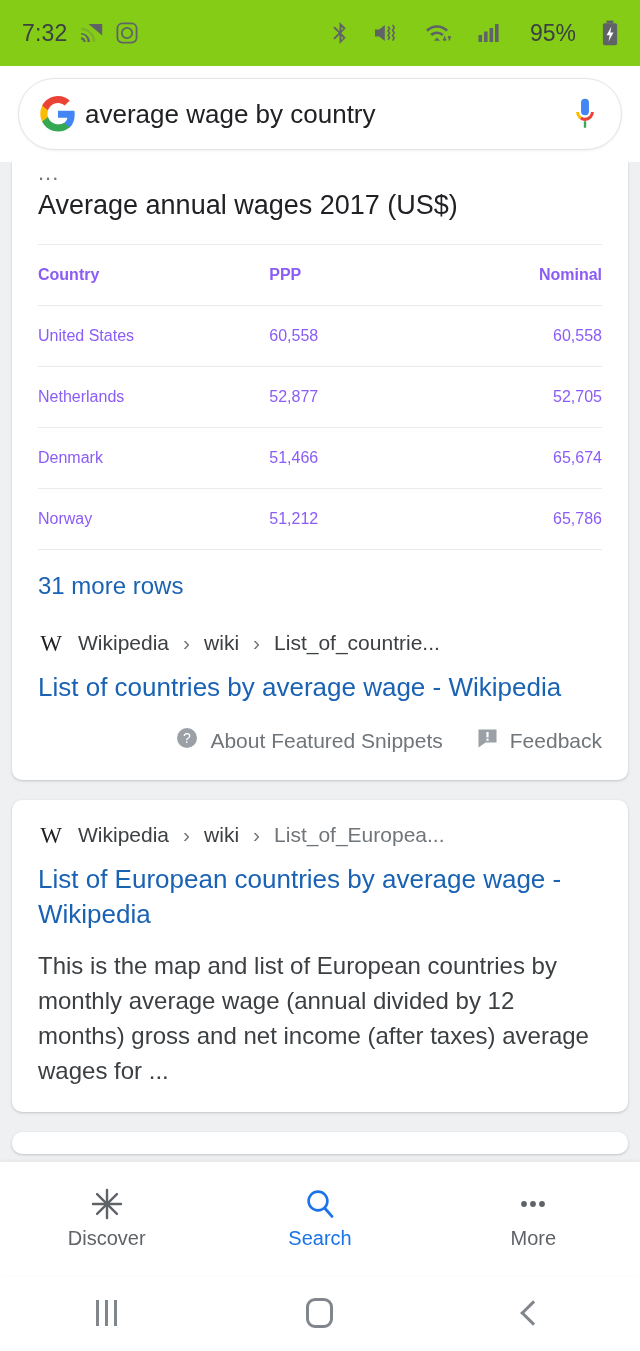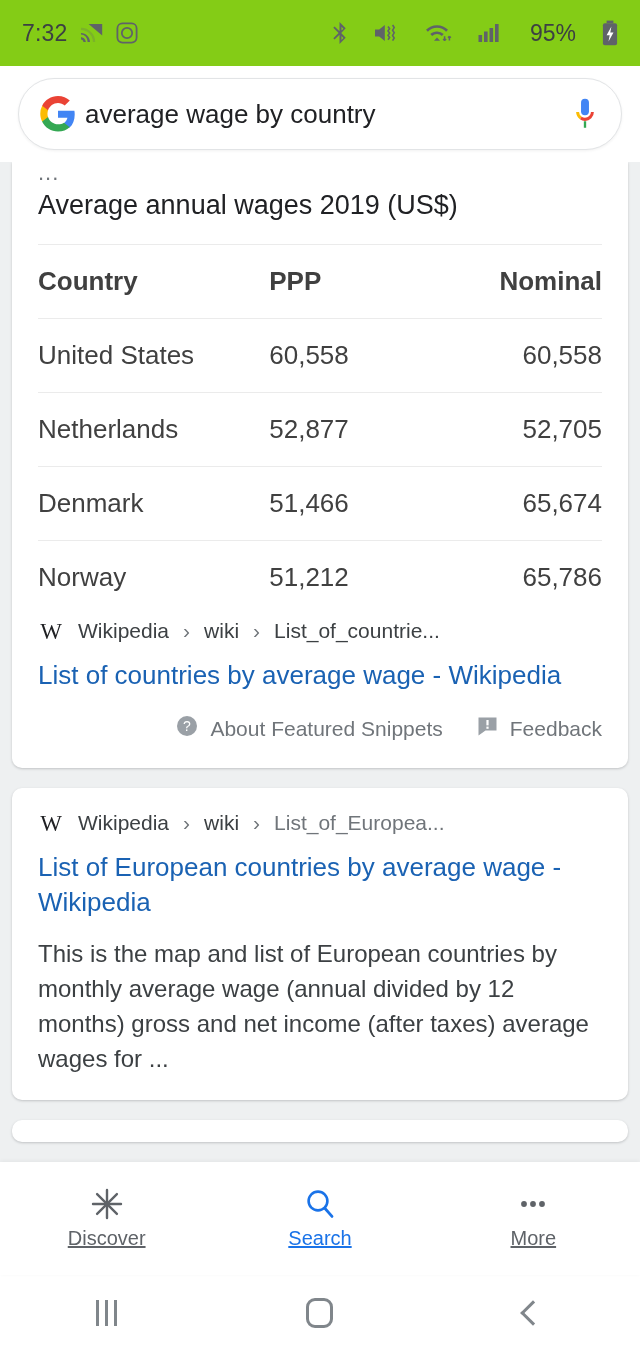--- a/index.html
+++ b/index.html
@@ -95,22 +95,22 @@
     font-size: 27px;
     color: #202124;
     padding: 8px 0 22px 0;
     line-height: 34px;
   }
 
   
   table.wage-table {
     width: 100%;
     border-collapse: collapse;
-    font-size: 26px;
-    color: #404040;
+    font-size: 16px;
+    color: #8b5cf6;
   }
   table.wage-table th,
   table.wage-table td {
     padding: 21px 0;
     text-align: left;
     border-top: 1px solid #ebebeb;
     font-weight: normal;
   }
   table.wage-table thead th { font-weight: bold; }
   table.wage-table th.col-country,
@@ -182,21 +182,20 @@
     align-items: center;
     justify-content: space-around;
     z-index: 40;
     box-shadow: 0 -1px 4px rgba(0,0,0,0.05);
   }
   .nav-item {
     display: flex; flex-direction: column;
     align-items: center; gap: 2px;
     width: 128px;
     color: #5f6368;
-    text-decoration: underline;
   }
   .nav-item.active { color: #1a73e8; }
   .nav-label { font-size: 20px; }
 
   
   .sysnav {
     position: absolute;
     left: 0; bottom: 0;
     width: 640px; height: 76px;
     background: #ffffff;
@@ -307,21 +306,21 @@
         </svg>
       </span>
     </div>
   </div>
 
   <div class="content">
 
     <div class="card first">
       <div class="card-pad">
         <div class="ellipsis-line">...</div>
-        <div class="snippet-title">Average annual wages 2019 (US$)</div>
+        <div class="snippet-title">Average annual wages 2017 (US$)</div>
 
         <table class="wage-table">
           <thead>
             <tr>
               <th class="col-country">Country</th>
               <th class="col-ppp">PPP</th>
               <th class="col-nominal">Nominal</th>
             </tr>
           </thead>
           <tbody>
@@ -341,20 +340,21 @@
               <td class="col-nominal">65,674</td>
             </tr>
             <tr>
               <td class="col-country">Norway</td>
               <td class="col-ppp">51,212</td>
               <td class="col-nominal">65,786</td>
             </tr>
           </tbody>
         </table>
 
+        <div class="more-rows">31 more rows</div>
 
         <div class="result-crumb">
           <span class="fav">
             <span class="fav-w">W</span>
           </span>
           <span>Wikipedia</span>
           <span class="crumb-sep">›</span>
           <span>wiki</span>
           <span class="crumb-sep">›</span>
           <span>List_of_countrie...</span>

